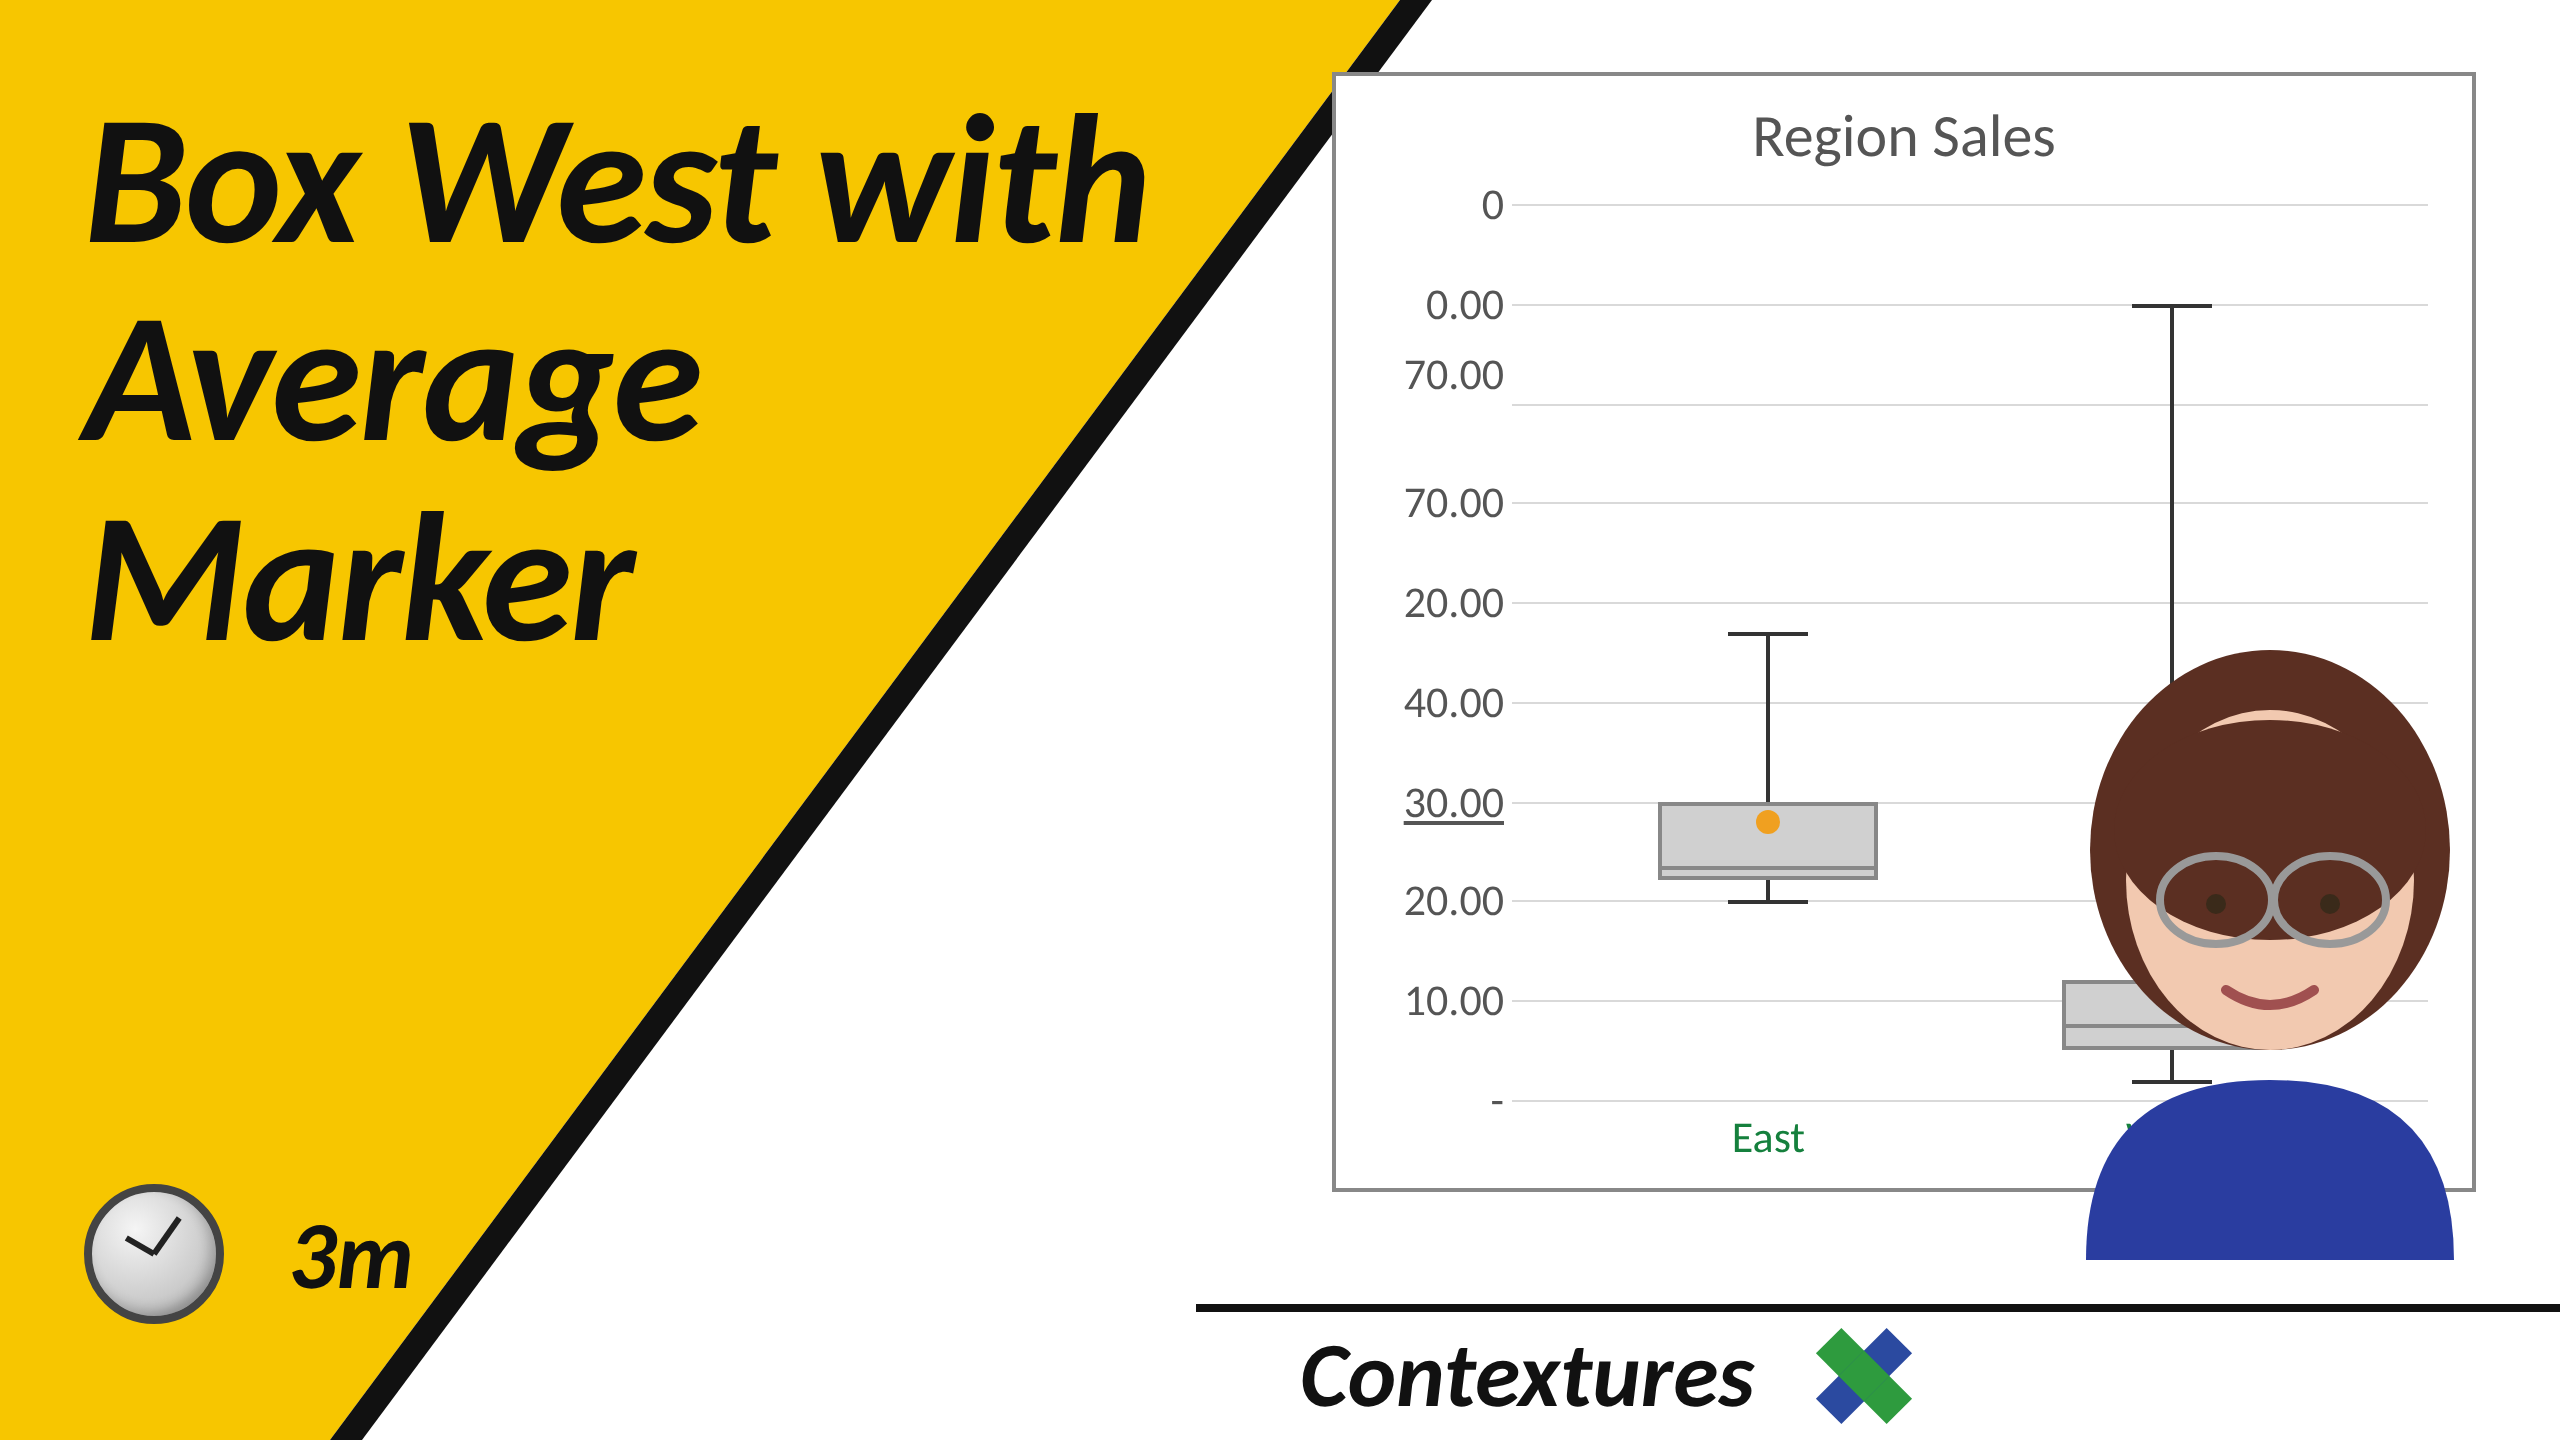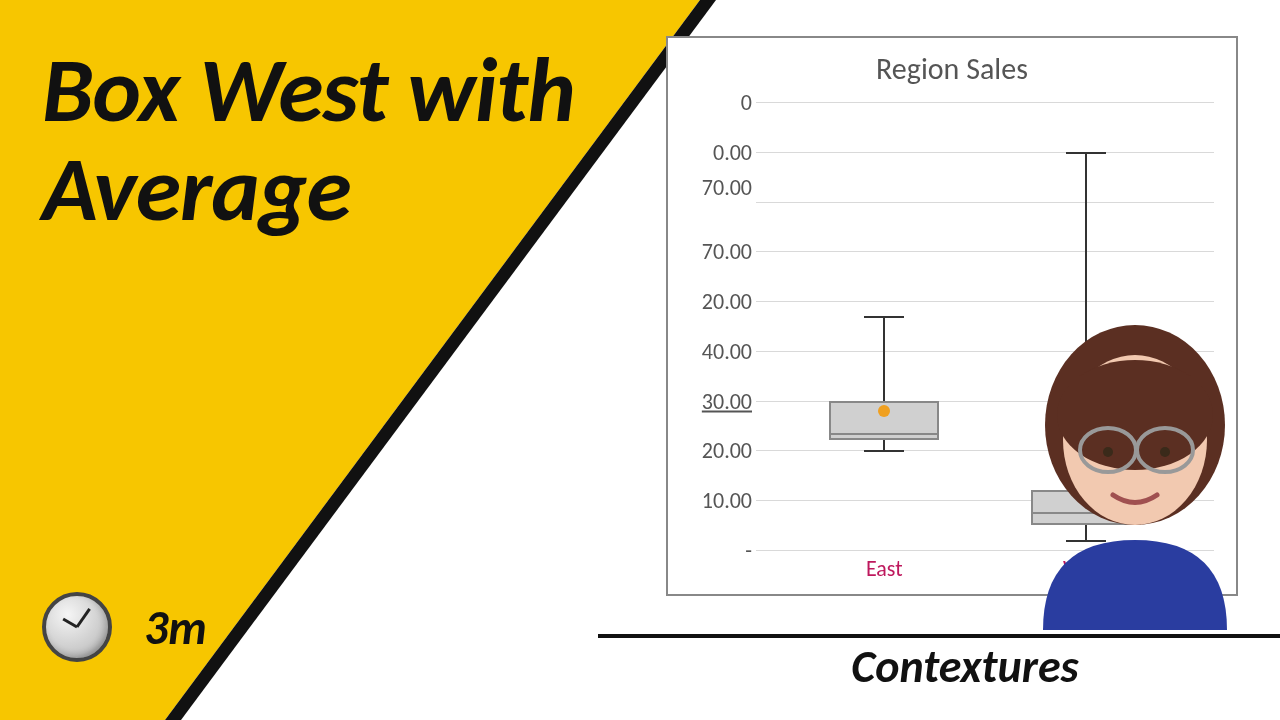--- a/index.html
+++ b/index.html
@@ -113,21 +113,21 @@
   .gridline {
     position: absolute;
     left: 0; right: 0;
     border-top: 1px solid #d9d9d9;
   }
   .x-tick {
     position: absolute;
     bottom: -36px;
     transform: translateX(-50%);
     font-size: 22px;
-    color: #be185d;
+    color: #15803d;
     font-family: Calibri, Arial, sans-serif;
   }
   .box {
     position: absolute;
     background: #d0d0d0;
     border: 2px solid #888;
     transform: translateX(-50%);
   }
   .median {
     position: absolute;
@@ -150,28 +150,27 @@
     position: absolute;
     width: 12px; height: 12px;
     border-radius: 50%;
     background: #f0a020;
     transform: translate(-50%, -50%);
     z-index: 5;
   }
   .bottom-bar {
     position: absolute;
     left: 598px; right: 0; bottom: 0;
-    height: 86px;
+    height: 68px;
     background: #fff;
     border-top: 4px solid #111;
     display: flex;
     align-items: center;
     padding-left: 52px;
     gap: 28px;
-    flex-direction: column;
   }
   .brand-text {
     font-size: 46px;
     font-weight: 700;
     font-style: italic;
     color: #111;
   }
   .logo-icon {
     width: 54px; height: 54px;
     position: relative;
@@ -186,20 +185,21 @@
 </style>
 </head>
 <body>
 
 <div class="yellow-panel"></div>
 <div class="diagonal-stripe"></div>
 
 <div class="title-text">
   <div>Box West with</div>
   <div>Average</div>
+  <div>Marker</div>
 </div>
 
 <div class="duration-badge">
   <div class="clock-icon"></div>
   <div class="duration-text">3m</div>
 </div>
 
 <div class="chart-container">
   <div class="chart-title">Region Sales</div>
   <div class="plot-area" id="plot-area">

